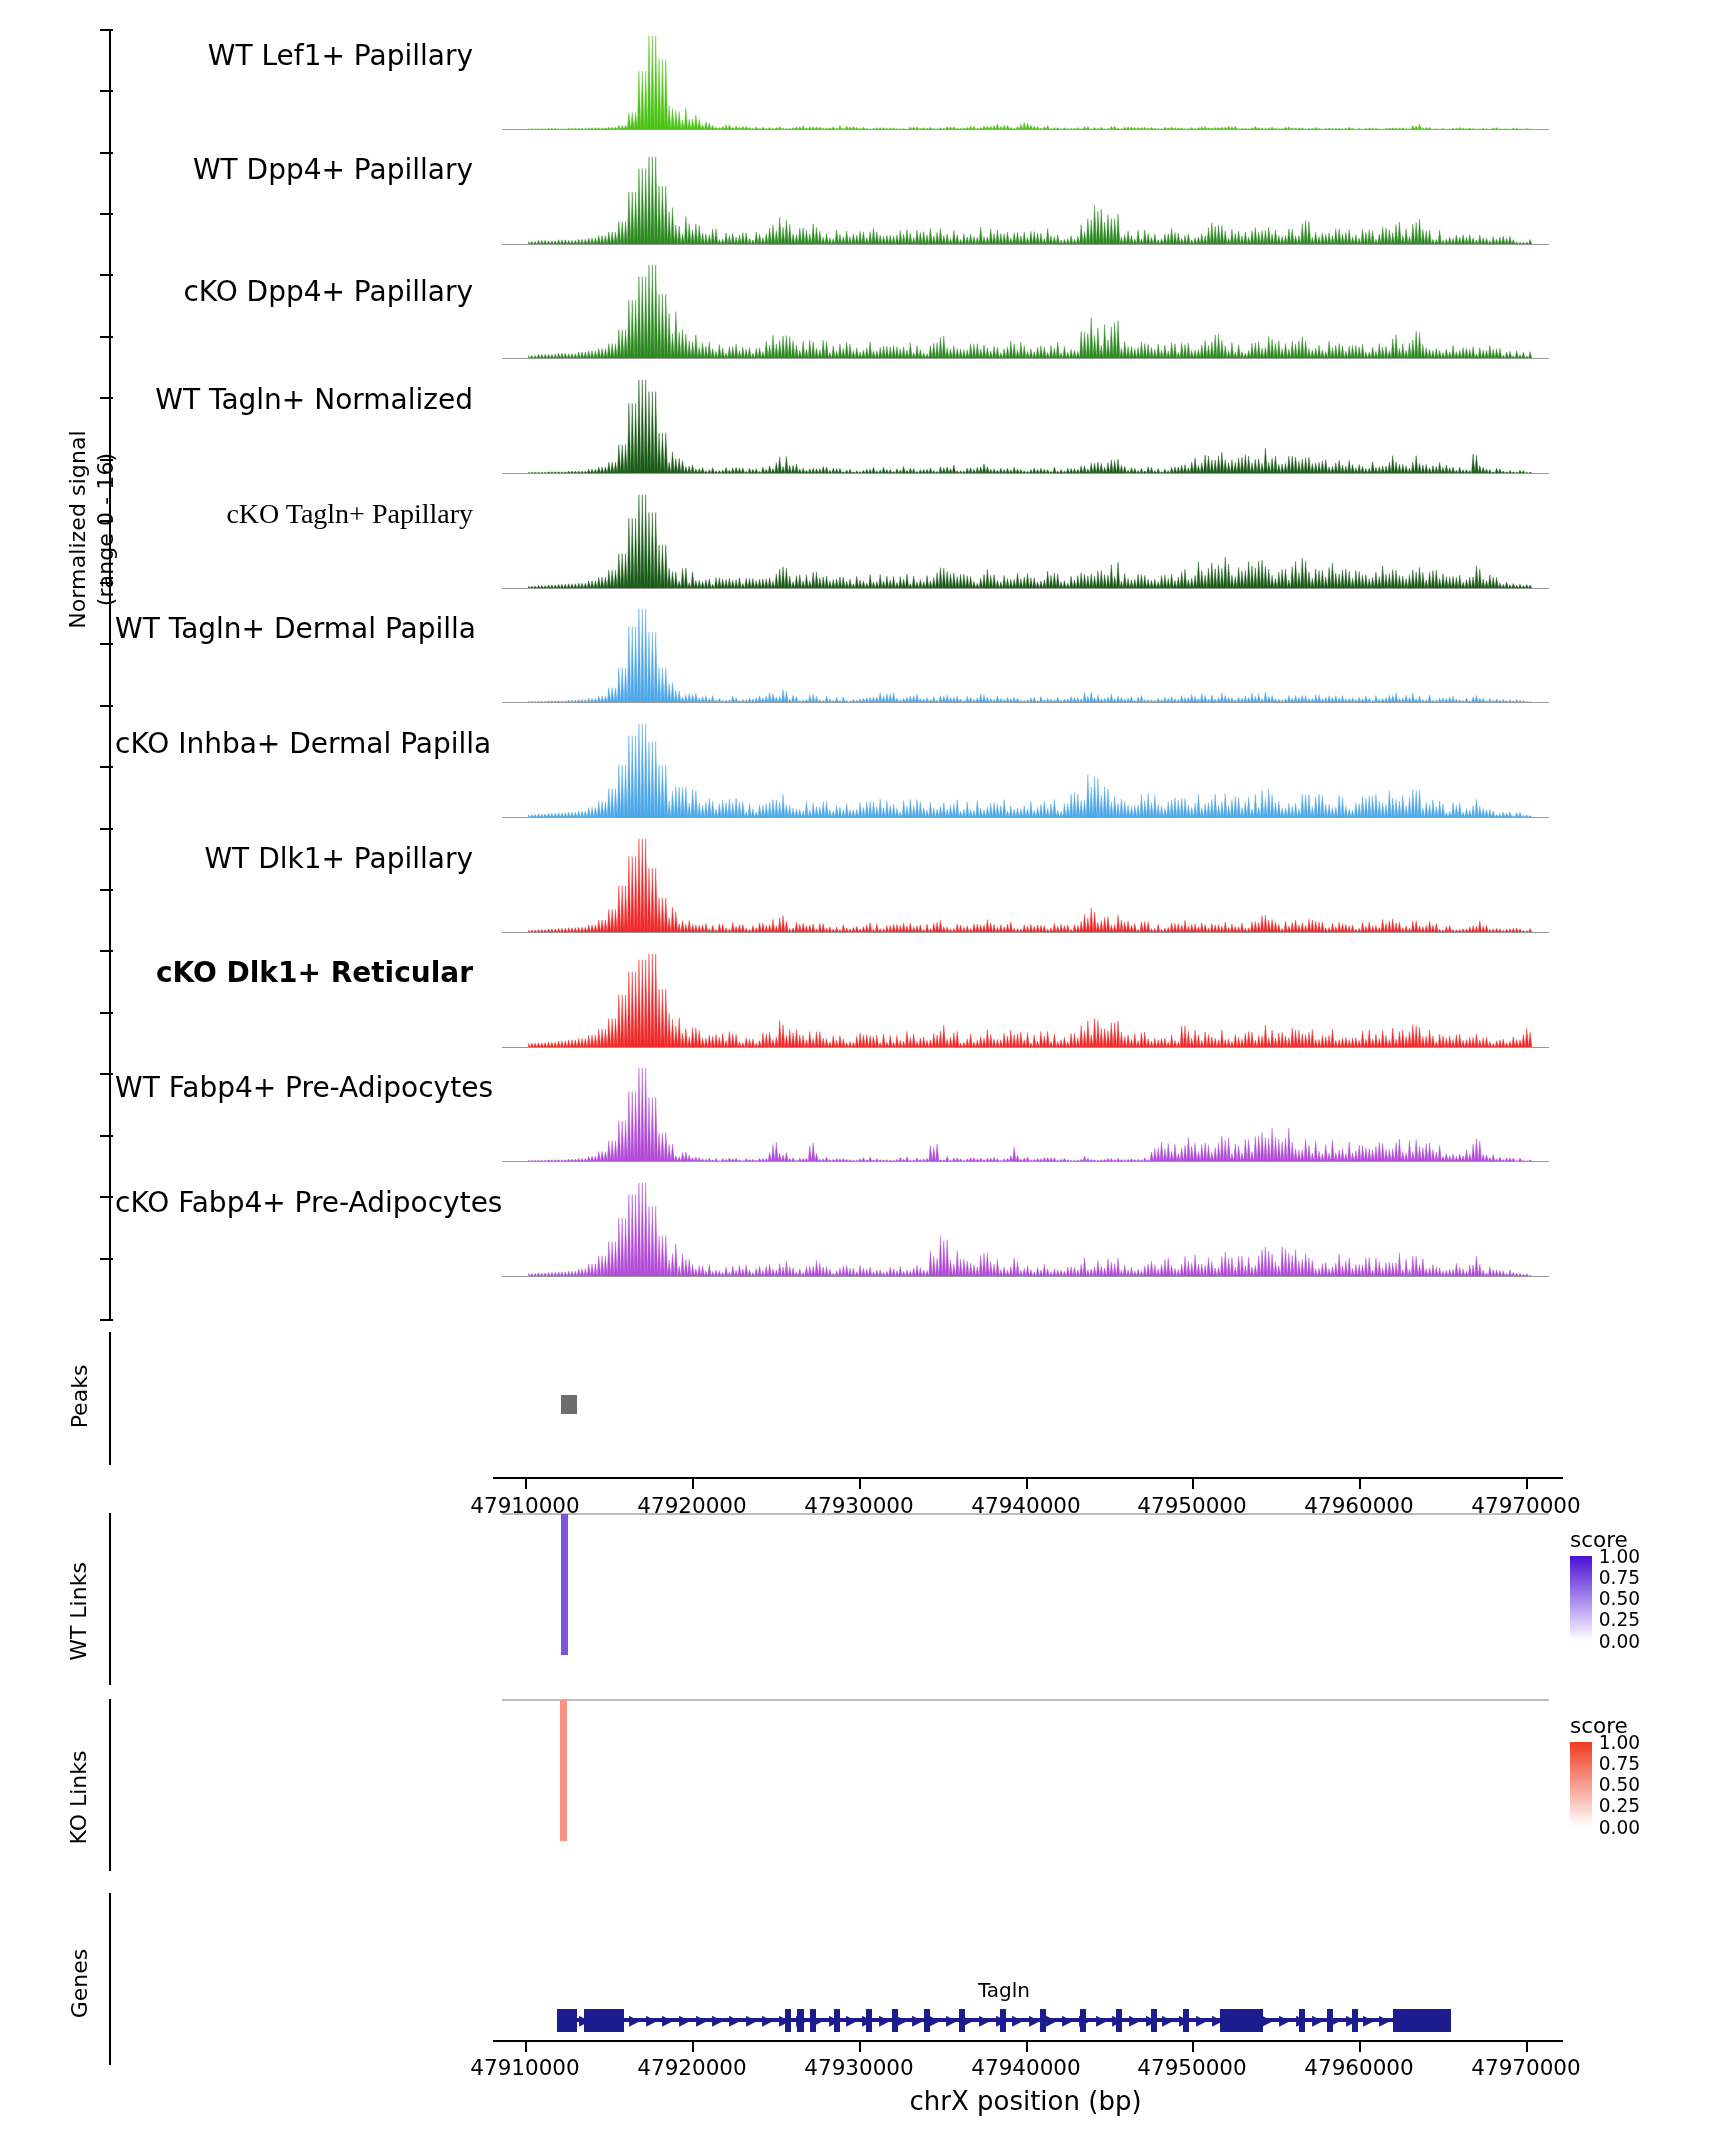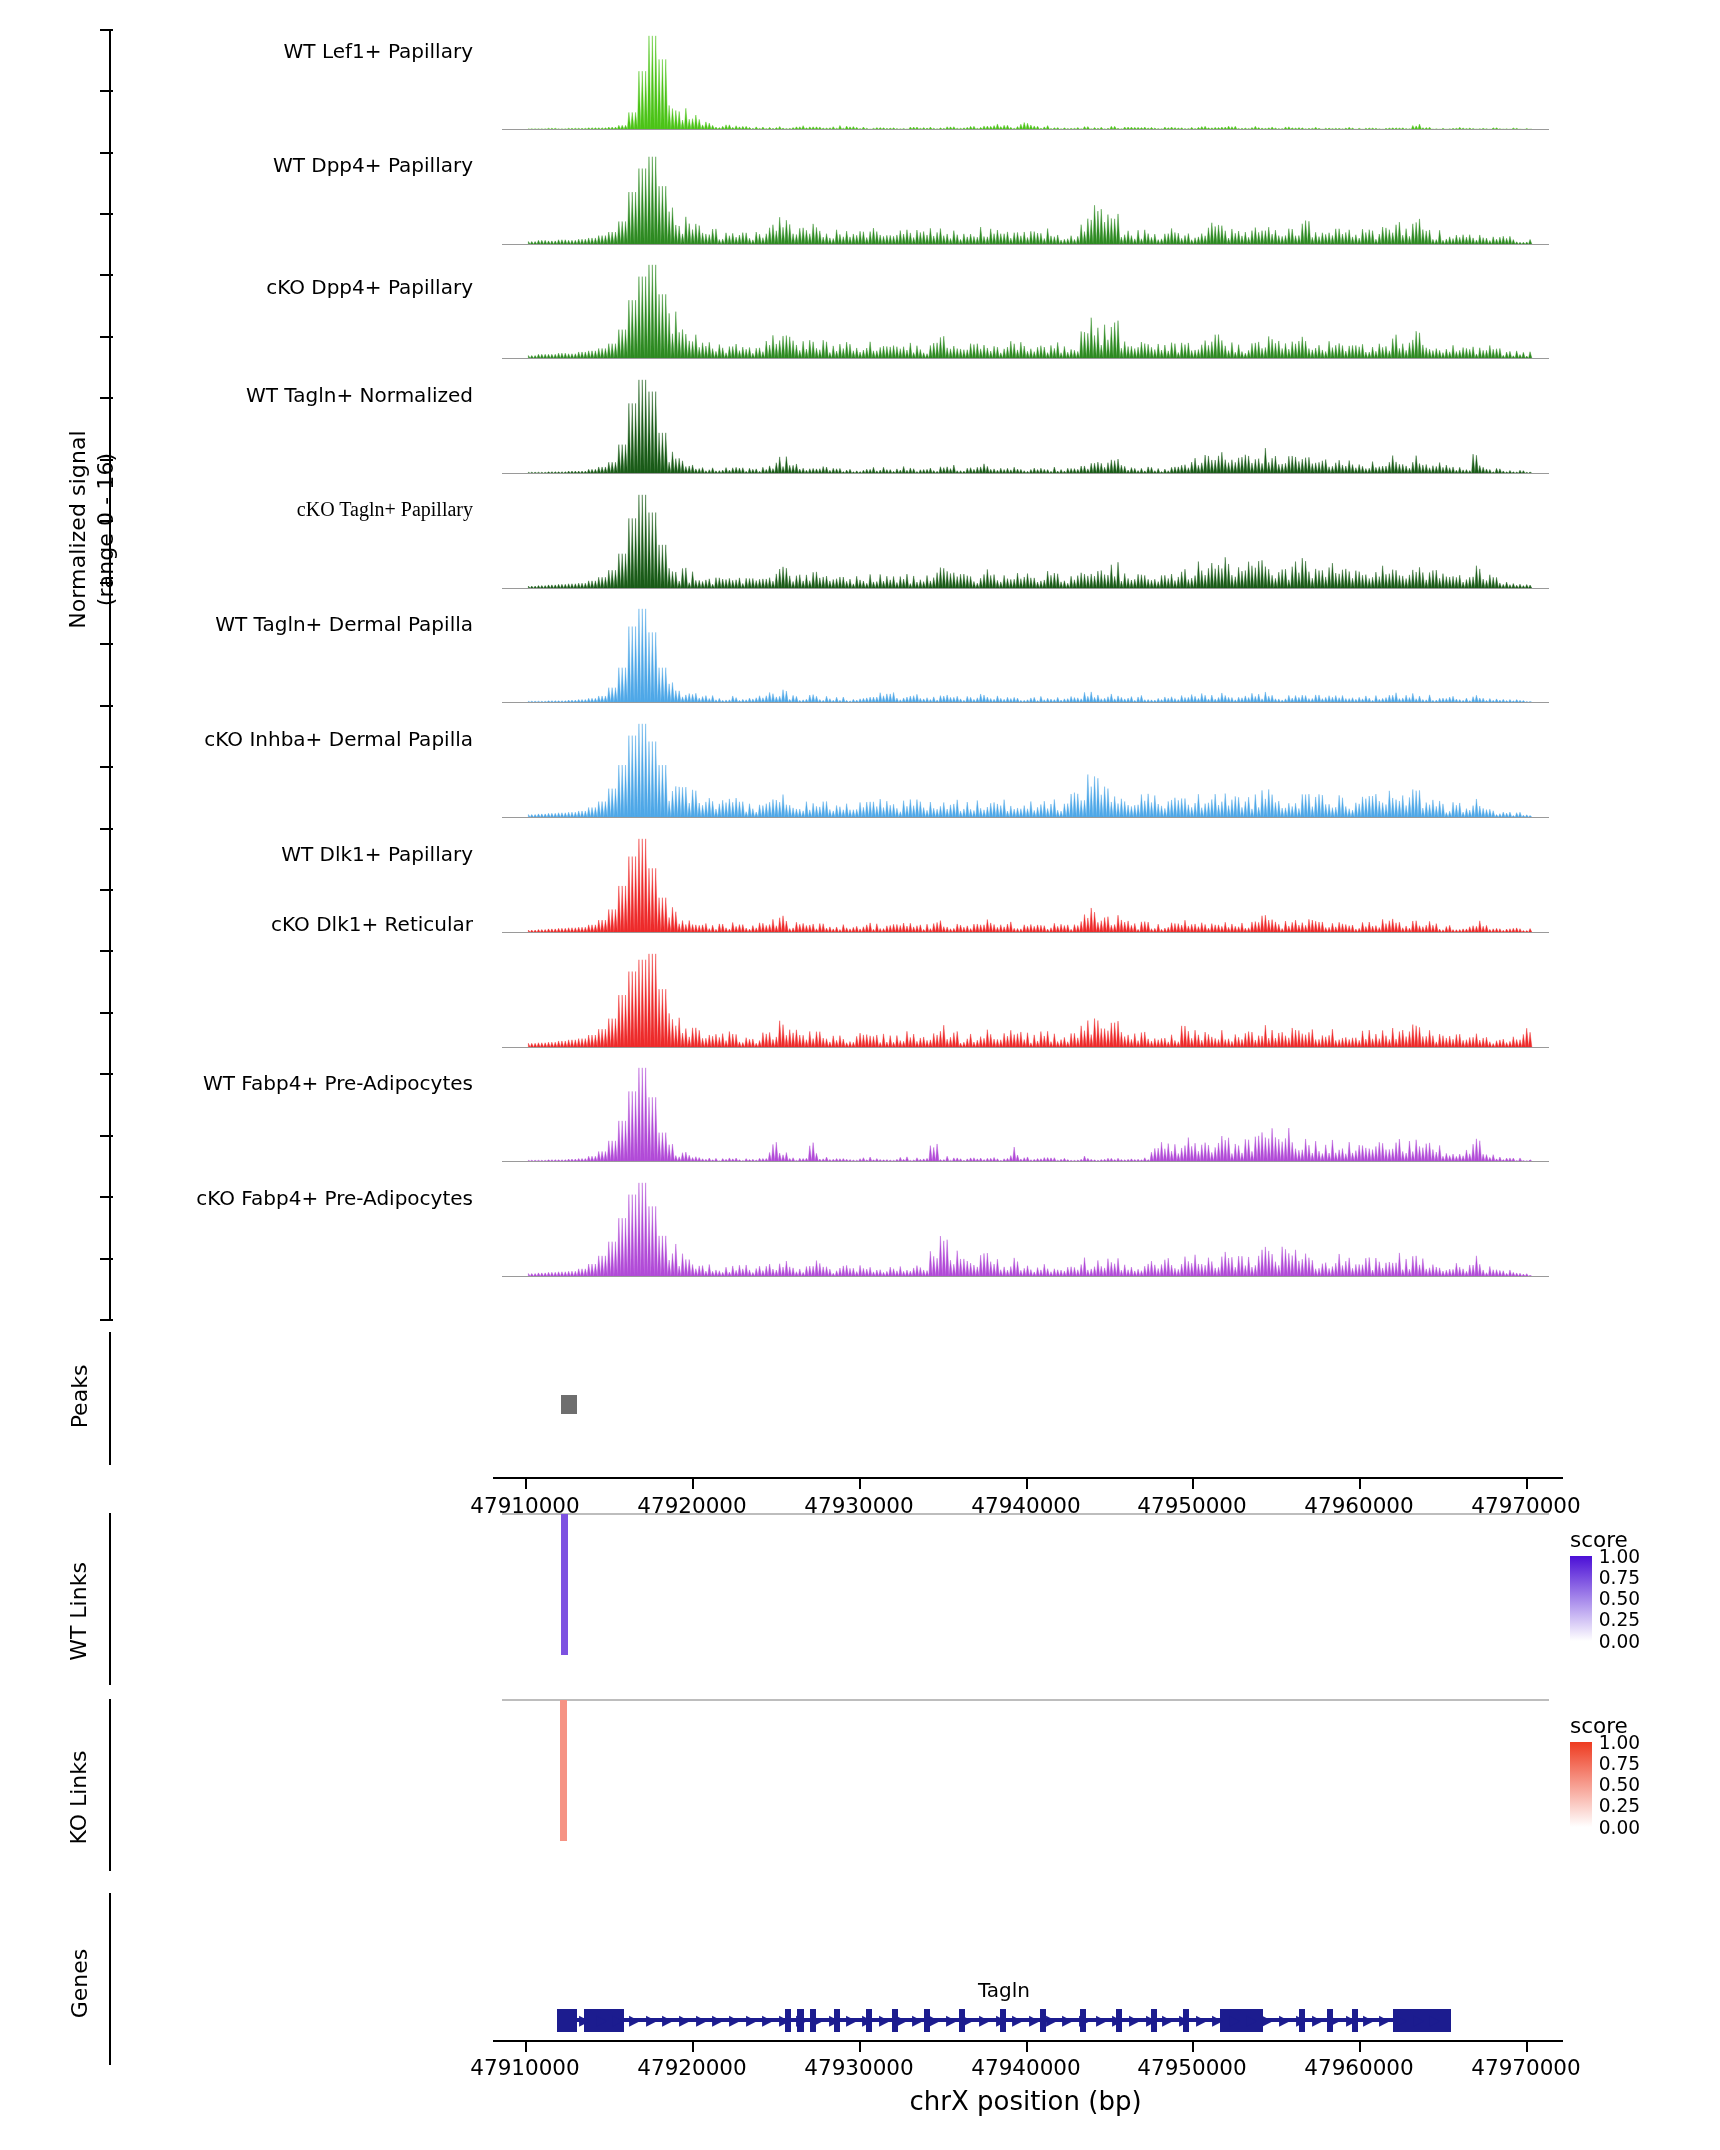--- a/index.html
+++ b/index.html
@@ -61,21 +61,21 @@
     position: absolute;
     left: 0; right: 0; bottom: 0;
     height: 1.1px;
     background: #9a9a9a;
   }
   .track svg { display: block; }
 
   .track-label {
     position: absolute;
     text-align: right;
-    font-size: 20px;
+    font-size: 28px;
     color: #000;
     white-space: nowrap;
   }
 
   
   #peaks-panel { position: absolute; left: 502px; top: 1348px; width: 1047px; height: 115px; }
   .peak-box { position: absolute; background: #6e6e6e; }
 
   
   .axis-line { position: absolute; height: 2.2px; background: #000; }
@@ -188,21 +188,21 @@
         <path d="M 33 136 L 33.0 131.1 L 35.6 135.0 L 37.7 131.1 L 40.3 135.0 L 42.4 131.1 L 45.0 135.0 L 47.1 130.2 L 49.7 135.0 L 51.8 130.2 L 54.4 135.0 L 56.5 130.2 L 59.1 135.0 L 61.2 129.4 L 63.8 135.0 L 65.9 129.4 L 68.5 135.0 L 70.6 129.4 L 73.2 135.0 L 75.3 128.6 L 77.9 135.0 L 80.0 128.6 L 82.6 135.0 L 84.7 128.6 L 87.3 135.0 L 89.4 127.8 L 91.9 135.0 L 94.1 127.8 L 96.6 135.0 L 98.8 127.8 L 101.3 135.0 L 103.5 126.1 L 106.0 135.0 L 108.2 126.1 L 110.7 135.0 L 112.8 126.1 L 115.4 135.0 L 117.5 121.2 L 120.1 135.0 L 122.2 121.2 L 124.8 135.0 L 126.9 121.2 L 129.5 135.0 L 131.6 112.9 L 134.2 135.0 L 136.3 112.9 L 138.9 135.0 L 141.0 112.9 L 143.6 135.0 L 145.7 94.8 L 148.3 135.0 L 150.4 94.8 L 153.0 135.0 L 155.1 94.8 L 157.7 135.0 L 159.8 61.8 L 162.4 135.0 L 164.5 61.8 L 167.1 135.0 L 169.2 61.8 L 171.8 135.0 L 173.9 20.5 L 176.5 135.0 L 178.6 20.5 L 181.2 135.0 L 183.3 20.5 L 185.9 135.0 L 188.0 4.0 L 190.6 135.0 L 192.7 4.0 L 195.3 135.0 L 197.4 4.0 L 200.0 135.0 L 202.1 28.8 L 204.7 135.0 L 206.8 28.8 L 209.4 135.0 L 211.5 28.8 L 214.1 135.0 L 216.2 61.8 L 218.8 135.0 L 220.9 61.8 L 223.5 135.0 L 225.6 61.8 L 228.2 135.0 L 230.3 112.0 L 232.9 135.0 L 235.0 98.2 L 237.6 135.0 L 239.7 91.6 L 242.3 135.0 L 244.4 92.4 L 246.9 135.0 L 249.1 92.9 L 251.6 135.0 L 253.8 92.7 L 256.3 135.0 L 258.5 115.1 L 261.0 135.0 L 263.2 96.5 L 265.7 135.0 L 267.8 97.7 L 270.4 135.0 L 272.5 115.0 L 275.1 135.0 L 277.2 118.1 L 279.8 135.0 L 281.9 113.4 L 284.5 135.0 L 286.6 108.1 L 289.2 135.0 L 291.3 112.6 L 293.9 135.0 L 296.0 123.3 L 298.6 135.0 L 300.7 116.1 L 303.3 135.0 L 305.4 111.1 L 308.0 135.0 L 310.1 114.3 L 312.7 135.0 L 314.8 109.2 L 317.4 135.0 L 319.5 113.9 L 322.1 135.0 L 324.2 108.1 L 326.8 135.0 L 328.9 113.3 L 331.5 135.0 L 333.6 113.1 L 336.2 135.0 L 338.3 127.1 L 340.9 135.0 L 343.0 116.0 L 345.6 135.0 L 347.7 122.9 L 350.3 135.0 L 352.4 127.5 L 355.0 135.0 L 357.1 117.5 L 359.7 135.0 L 361.8 118.5 L 364.4 135.0 L 366.5 115.9 L 369.1 135.0 L 371.2 113.8 L 373.8 135.0 L 375.9 110.0 L 378.5 135.0 L 380.6 110.8 L 383.2 135.0 L 385.3 113.7 L 387.9 135.0 L 390.0 103.1 L 392.6 135.0 L 394.7 117.3 L 397.3 135.0 L 399.4 118.0 L 401.9 135.0 L 404.1 121.8 L 406.6 135.0 L 408.8 123.3 L 411.3 135.0 L 413.5 123.5 L 416.0 135.0 L 418.2 125.9 L 420.7 135.0 L 422.8 113.0 L 425.4 135.0 L 427.5 124.5 L 430.1 135.0 L 432.2 115.4 L 434.8 135.0 L 436.9 119.6 L 439.5 135.0 L 441.6 120.4 L 444.2 135.0 L 446.3 113.0 L 448.9 135.0 L 451.0 112.7 L 453.6 135.0 L 455.7 124.0 L 458.3 135.0 L 460.4 126.0 L 463.0 135.0 L 465.1 118.4 L 467.7 135.0 L 469.8 120.2 L 472.4 135.0 L 474.5 124.4 L 477.1 135.0 L 479.2 115.9 L 481.8 135.0 L 483.9 124.3 L 486.5 135.0 L 488.6 124.4 L 491.2 135.0 L 493.3 123.9 L 495.9 135.0 L 498.0 114.2 L 500.6 135.0 L 502.7 121.1 L 505.3 135.0 L 507.4 113.7 L 510.0 135.0 L 512.1 113.3 L 514.7 135.0 L 516.8 113.3 L 519.4 135.0 L 521.5 119.8 L 524.1 135.0 L 526.2 109.5 L 528.8 135.0 L 530.9 121.3 L 533.5 135.0 L 535.6 112.3 L 538.2 135.0 L 540.3 118.1 L 542.9 135.0 L 545.0 116.7 L 547.6 135.0 L 549.7 122.4 L 552.3 135.0 L 554.4 127.1 L 556.9 135.0 L 559.1 111.7 L 561.6 135.0 L 563.8 119.5 L 566.3 135.0 L 568.5 110.0 L 571.0 135.0 L 573.2 118.7 L 575.7 135.0 L 577.8 110.1 L 580.4 135.0 L 582.5 113.1 L 585.1 135.0 L 587.2 121.4 L 589.8 135.0 L 591.9 125.2 L 594.5 135.0 L 596.6 113.6 L 599.2 135.0 L 601.3 122.3 L 603.9 135.0 L 606.0 123.6 L 608.6 135.0 L 610.7 119.6 L 613.3 135.0 L 615.4 114.2 L 618.0 135.0 L 620.1 123.4 L 622.7 135.0 L 624.8 117.6 L 627.4 135.0 L 629.5 116.3 L 632.1 135.0 L 634.2 110.5 L 636.8 135.0 L 638.9 126.1 L 641.5 135.0 L 643.6 123.3 L 646.2 135.0 L 648.3 113.7 L 650.9 135.0 L 653.0 123.7 L 655.6 135.0 L 657.7 125.4 L 660.3 135.0 L 662.4 111.4 L 665.0 135.0 L 667.1 122.3 L 669.7 135.0 L 671.8 124.5 L 674.4 135.0 L 676.5 120.6 L 679.1 135.0 L 681.2 115.3 L 683.8 135.0 L 685.9 114.1 L 688.5 135.0 L 690.6 116.3 L 693.2 135.0 L 695.3 118.6 L 697.9 135.0 L 700.0 110.3 L 702.6 135.0 L 704.7 126.2 L 707.3 135.0 L 709.4 119.1 L 711.9 135.0 L 714.1 123.5 L 716.6 135.0 L 718.8 121.9 L 721.3 135.0 L 723.5 123.0 L 726.0 135.0 L 728.2 118.6 L 730.7 135.0 L 732.8 123.0 L 735.4 135.0 L 737.5 112.8 L 740.1 135.0 L 742.2 125.3 L 744.8 135.0 L 746.9 121.0 L 749.5 135.0 L 751.6 117.1 L 754.2 135.0 L 756.3 112.4 L 758.9 135.0 L 761.0 122.7 L 763.6 135.0 L 765.7 116.4 L 768.3 135.0 L 770.4 110.0 L 773.0 135.0 L 775.1 125.0 L 777.7 135.0 L 779.8 126.3 L 782.4 135.0 L 784.5 116.1 L 787.1 135.0 L 789.2 115.7 L 791.8 135.0 L 793.9 102.4 L 796.5 135.0 L 798.6 100.4 L 801.2 135.0 L 803.3 102.1 L 805.9 135.0 L 808.0 111.3 L 810.6 135.0 L 812.7 111.1 L 815.3 135.0 L 817.4 75.0 L 820.0 135.0 L 822.1 92.0 L 824.7 135.0 L 826.8 77.7 L 829.4 135.0 L 831.5 80.2 L 834.1 135.0 L 836.2 103.4 L 838.8 135.0 L 840.9 92.0 L 843.5 135.0 L 845.6 94.7 L 848.2 135.0 L 850.3 113.5 L 852.9 135.0 L 855.0 105.8 L 857.6 135.0 L 859.7 115.6 L 862.3 135.0 L 864.4 109.0 L 866.9 135.0 L 869.1 112.8 L 871.6 135.0 L 873.8 117.9 L 876.3 135.0 L 878.5 119.8 L 881.0 135.0 L 883.2 118.0 L 885.7 135.0 L 887.8 117.4 L 890.4 135.0 L 892.5 103.0 L 895.1 135.0 L 897.2 111.8 L 899.8 135.0 L 901.9 102.1 L 904.5 135.0 L 906.6 114.2 L 909.2 135.0 L 911.3 104.4 L 913.9 135.0 L 916.0 116.4 L 918.6 135.0 L 920.7 119.0 L 923.3 135.0 L 925.4 122.5 L 928.0 135.0 L 930.1 112.7 L 932.7 135.0 L 934.8 110.7 L 937.4 135.0 L 939.5 107.6 L 942.1 135.0 L 944.2 111.2 L 946.8 135.0 L 948.9 108.6 L 951.5 135.0 L 953.6 108.6 L 956.2 135.0 L 958.3 117.4 L 960.9 135.0 L 963.0 121.0 L 965.6 135.0 L 967.7 115.1 L 970.3 135.0 L 972.4 102.6 L 975.0 135.0 L 977.1 121.5 L 979.7 135.0 L 981.8 115.8 L 984.4 135.0 L 986.5 114.6 L 989.1 135.0 L 991.2 110.0 L 993.8 135.0 L 995.9 102.5 L 998.5 135.0 L 1000.6 117.8 L 1003.2 135.0 L 1005.3 113.1 L 1007.9 135.0 L 1010.0 101.7 L 1012.6 135.0 L 1014.7 118.6 L 1017.3 135.0 L 1019.4 110.3 L 1021.9 135.0 L 1024.1 105.7 L 1026.6 135.0 L 1028.8 107.0 L 1031.3 135.0 L 1033.5 121.1 L 1036.0 135.0 L 1038.2 112.9 L 1040.7 135.0 L 1042.8 106.8 L 1045.4 135.0 L 1047.5 123.2 L 1050.1 135.0 L 1052.2 103.0 L 1054.8 135.0 L 1056.9 121.1 L 1059.5 135.0 L 1061.6 97.2 L 1064.2 135.0 L 1066.3 109.2 L 1068.9 135.0 L 1071.0 95.9 L 1073.6 135.0 L 1075.7 103.2 L 1078.3 135.0 L 1080.4 114.2 L 1083.0 135.0 L 1085.1 112.3 L 1087.7 135.0 L 1089.8 122.0 L 1092.4 135.0 L 1094.5 121.7 L 1097.1 135.0 L 1099.2 115.3 L 1101.8 135.0 L 1103.9 119.8 L 1106.5 135.0 L 1108.6 115.3 L 1111.2 135.0 L 1113.3 122.6 L 1115.9 135.0 L 1118.0 102.8 L 1120.6 135.0 L 1122.7 103.1 L 1125.3 135.0 L 1127.4 102.5 L 1130.0 135.0 L 1132.1 120.0 L 1134.7 135.0 L 1136.8 106.5 L 1139.4 135.0 L 1141.5 102.7 L 1144.1 135.0 L 1146.2 103.9 L 1148.8 135.0 L 1150.9 116.9 L 1153.5 135.0 L 1155.6 116.7 L 1158.2 135.0 L 1160.3 121.5 L 1162.9 135.0 L 1165.0 120.8 L 1167.6 135.0 L 1169.7 104.2 L 1172.3 135.0 L 1174.4 107.6 L 1176.9 135.0 L 1179.1 119.8 L 1181.6 135.0 L 1183.8 122.9 L 1186.3 135.0 L 1188.5 124.9 L 1191.0 135.0 L 1193.2 114.6 L 1195.7 135.0 L 1197.8 116.1 L 1200.4 135.0 L 1202.5 106.3 L 1205.1 135.0 L 1207.2 108.8 L 1209.8 135.0 L 1211.9 105.3 L 1214.5 135.0 L 1216.6 105.2 L 1219.2 135.0 L 1221.3 102.5 L 1223.9 135.0 L 1226.0 112.3 L 1228.6 135.0 L 1230.7 114.5 L 1233.3 135.0 L 1235.4 117.0 L 1238.0 135.0 L 1240.1 97.9 L 1242.7 135.0 L 1244.8 107.9 L 1247.4 135.0 L 1249.5 110.2 L 1252.1 135.0 L 1254.2 112.1 L 1256.8 135.0 L 1258.9 104.4 L 1261.5 135.0 L 1263.6 118.4 L 1266.2 135.0 L 1268.3 107.1 L 1270.9 135.0 L 1273.0 96.0 L 1275.6 135.0 L 1277.7 97.7 L 1280.3 135.0 L 1282.4 97.2 L 1285.0 135.0 L 1287.1 122.0 L 1289.7 135.0 L 1291.8 114.3 L 1294.4 135.0 L 1296.5 117.3 L 1299.1 135.0 L 1301.2 110.6 L 1303.8 135.0 L 1305.9 119.6 L 1308.5 135.0 L 1310.6 112.1 L 1313.2 135.0 L 1315.3 116.2 L 1317.9 135.0 L 1320.0 128.3 L 1322.6 135.0 L 1324.7 126.4 L 1327.3 135.0 L 1329.4 113.9 L 1331.9 135.0 L 1334.1 118.0 L 1336.6 135.0 L 1338.8 114.9 L 1341.3 135.0 L 1343.5 127.7 L 1346.0 135.0 L 1348.2 122.8 L 1350.7 135.0 L 1352.8 124.9 L 1355.4 135.0 L 1357.5 118.6 L 1360.1 135.0 L 1362.2 109.3 L 1364.8 135.0 L 1366.9 119.3 L 1369.5 135.0 L 1371.6 122.5 L 1374.2 135.0 L 1376.3 124.2 L 1378.9 135.0 L 1381.0 123.7 L 1383.6 135.0 L 1385.7 125.8 L 1388.3 135.0 L 1390.4 131.1 L 1393.0 135.0 L 1395.1 129.9 L 1397.7 135.0 L 1399.8 127.7 L 1402.4 135.0 L 1404.5 129.1 L 1407.1 135.0 L 1409.2 127.7 L 1411.8 135.0 L 1413.9 132.4 L 1416.5 135.0 L 1418.6 128.5 L 1421.2 135.0 L 1423.3 127.8 L 1425.9 135.0 L 1428.0 132.0 L 1430.6 135.0 L 1432.7 131.5 L 1435.3 135.0 L 1437.4 132.4 L 1440.0 135.0 L 1428 136 Z" fill="#4FA8E8" stroke="#4FA8E8" stroke-width="0.6"></path>
       </svg>
     </div>
     <div class="track-label" style="left: 115px; width: 358px; top: 842px;">WT Dlk1+ Papillary</div>
     <div class="track" style="top: 836px;">
       <div class="baseline"></div>
       <svg width="1047" height="97" viewBox="0 0 1460 136">
         <path d="M 33 136 L 33.0 131.9 L 35.6 135.0 L 37.7 131.9 L 40.3 135.0 L 42.4 131.9 L 45.0 135.0 L 47.1 131.1 L 49.7 135.0 L 51.8 131.1 L 54.4 135.0 L 56.5 131.1 L 59.1 135.0 L 61.2 130.2 L 63.8 135.0 L 65.9 130.2 L 68.5 135.0 L 70.6 130.2 L 73.2 135.0 L 75.3 129.4 L 77.9 135.0 L 80.0 129.4 L 82.6 135.0 L 84.7 129.4 L 87.3 135.0 L 89.4 128.6 L 91.9 135.0 L 94.1 128.6 L 96.6 135.0 L 98.8 128.6 L 101.3 135.0 L 103.5 127.8 L 106.0 135.0 L 108.2 127.8 L 110.7 135.0 L 112.8 127.8 L 115.4 135.0 L 117.5 124.5 L 120.1 135.0 L 122.2 124.5 L 124.8 135.0 L 126.9 124.5 L 129.5 135.0 L 131.6 117.8 L 134.2 135.0 L 136.3 117.8 L 138.9 135.0 L 141.0 117.8 L 143.6 135.0 L 145.7 103.0 L 148.3 135.0 L 150.4 103.0 L 153.0 135.0 L 155.1 103.0 L 157.7 135.0 L 159.8 70.0 L 162.4 135.0 L 164.5 70.0 L 167.1 135.0 L 169.2 70.0 L 171.8 135.0 L 173.9 28.8 L 176.5 135.0 L 178.6 28.8 L 181.2 135.0 L 183.3 28.8 L 185.9 135.0 L 188.0 4.0 L 190.6 135.0 L 192.7 4.0 L 195.3 135.0 L 197.4 4.0 L 200.0 135.0 L 202.1 45.3 L 204.7 135.0 L 206.8 45.3 L 209.4 135.0 L 211.5 45.3 L 214.1 135.0 L 216.2 86.5 L 218.8 135.0 L 220.9 86.5 L 223.5 135.0 L 225.6 86.5 L 228.2 135.0 L 230.3 114.2 L 232.9 135.0 L 235.0 99.9 L 237.6 135.0 L 239.7 106.2 L 242.3 135.0 L 244.4 123.0 L 246.9 135.0 L 249.1 118.5 L 251.6 135.0 L 253.8 124.0 L 256.3 135.0 L 258.5 118.5 L 261.0 135.0 L 263.2 124.1 L 265.7 135.0 L 267.8 124.5 L 270.4 135.0 L 272.5 125.3 L 275.1 135.0 L 277.2 124.6 L 279.8 135.0 L 281.9 122.6 L 284.5 135.0 L 286.6 129.7 L 289.2 135.0 L 291.3 125.1 L 293.9 135.0 L 296.0 130.7 L 298.6 135.0 L 300.7 123.2 L 303.3 135.0 L 305.4 123.5 L 308.0 135.0 L 310.1 128.7 L 312.7 135.0 L 314.8 130.3 L 317.4 135.0 L 319.5 121.2 L 322.1 135.0 L 324.2 126.7 L 326.8 135.0 L 328.9 124.2 L 331.5 135.0 L 333.6 124.2 L 336.2 135.0 L 338.3 129.0 L 340.9 135.0 L 343.0 130.5 L 345.6 135.0 L 347.7 125.6 L 350.3 135.0 L 352.4 128.7 L 355.0 135.0 L 357.1 121.7 L 359.7 135.0 L 361.8 122.3 L 364.4 135.0 L 366.5 125.4 L 369.1 135.0 L 371.2 124.1 L 373.8 135.0 L 375.9 116.8 L 378.5 135.0 L 380.6 125.8 L 383.2 135.0 L 385.3 114.6 L 387.9 135.0 L 390.0 111.9 L 392.6 135.0 L 394.7 119.2 L 397.3 135.0 L 399.4 129.8 L 401.9 135.0 L 404.1 128.8 L 406.6 135.0 L 408.8 120.8 L 411.3 135.0 L 413.5 123.9 L 416.0 135.0 L 418.2 122.5 L 420.7 135.0 L 422.8 125.5 L 425.4 135.0 L 427.5 124.7 L 430.1 135.0 L 432.2 123.3 L 434.8 135.0 L 436.9 129.9 L 439.5 135.0 L 441.6 122.7 L 444.2 135.0 L 446.3 123.0 L 448.9 135.0 L 451.0 129.1 L 453.6 135.0 L 455.7 127.4 L 458.3 135.0 L 460.4 130.2 L 463.0 135.0 L 465.1 127.5 L 467.7 135.0 L 469.8 131.0 L 472.4 135.0 L 474.5 124.2 L 477.1 135.0 L 479.2 128.6 L 481.8 135.0 L 483.9 130.1 L 486.5 135.0 L 488.6 128.1 L 491.2 135.0 L 493.3 126.5 L 495.9 135.0 L 498.0 130.2 L 500.6 135.0 L 502.7 127.2 L 505.3 135.0 L 507.4 124.5 L 510.0 135.0 L 512.1 121.8 L 514.7 135.0 L 516.8 130.6 L 519.4 135.0 L 521.5 123.0 L 524.1 135.0 L 526.2 129.6 L 528.8 135.0 L 530.9 129.8 L 533.5 135.0 L 535.6 125.9 L 538.2 135.0 L 540.3 125.4 L 542.9 135.0 L 545.0 123.8 L 547.6 135.0 L 549.7 124.0 L 552.3 135.0 L 554.4 125.5 L 556.9 135.0 L 559.1 122.0 L 561.6 135.0 L 563.8 126.2 L 566.3 135.0 L 568.5 122.3 L 571.0 135.0 L 573.2 127.4 L 575.7 135.0 L 577.8 125.7 L 580.4 135.0 L 582.5 124.5 L 585.1 135.0 L 587.2 130.9 L 589.8 135.0 L 591.9 123.6 L 594.5 135.0 L 596.6 129.8 L 599.2 135.0 L 601.3 122.7 L 603.9 135.0 L 606.0 121.2 L 608.6 135.0 L 610.7 118.6 L 613.3 135.0 L 615.4 127.1 L 618.0 135.0 L 620.1 127.5 L 622.7 135.0 L 624.8 130.0 L 627.4 135.0 L 629.5 129.5 L 632.1 135.0 L 634.2 123.3 L 636.8 135.0 L 638.9 124.8 L 641.5 135.0 L 643.6 127.8 L 646.2 135.0 L 648.3 125.9 L 650.9 135.0 L 653.0 129.7 L 655.6 135.0 L 657.7 123.5 L 660.3 135.0 L 662.4 123.3 L 665.0 135.0 L 667.1 124.5 L 669.7 135.0 L 671.8 124.4 L 674.4 135.0 L 676.5 117.1 L 679.1 135.0 L 681.2 121.8 L 683.8 135.0 L 685.9 124.0 L 688.5 135.0 L 690.6 128.0 L 693.2 135.0 L 695.3 124.4 L 697.9 135.0 L 700.0 127.3 L 702.6 135.0 L 704.7 123.4 L 707.3 135.0 L 709.4 120.4 L 711.9 135.0 L 714.1 129.3 L 716.6 135.0 L 718.8 129.6 L 721.3 135.0 L 723.5 130.1 L 726.0 135.0 L 728.2 124.4 L 730.7 135.0 L 732.8 126.5 L 735.4 135.0 L 737.5 124.0 L 740.1 135.0 L 742.2 126.6 L 744.8 135.0 L 746.9 124.6 L 749.5 135.0 L 751.6 125.1 L 754.2 135.0 L 756.3 125.7 L 758.9 135.0 L 761.0 130.4 L 763.6 135.0 L 765.7 128.6 L 768.3 135.0 L 770.4 122.3 L 773.0 135.0 L 775.1 126.6 L 777.7 135.0 L 779.8 123.7 L 782.4 135.0 L 784.5 125.5 L 787.1 135.0 L 789.2 124.5 L 791.8 135.0 L 793.9 130.7 L 796.5 135.0 L 798.6 124.2 L 801.2 135.0 L 803.3 125.5 L 805.9 135.0 L 808.0 119.8 L 810.6 135.0 L 812.7 110.1 L 815.3 135.0 L 817.4 114.9 L 820.0 135.0 L 822.1 100.9 L 824.7 135.0 L 826.8 106.7 L 829.4 135.0 L 831.5 121.0 L 834.1 135.0 L 836.2 118.7 L 838.8 135.0 L 840.9 114.3 L 843.5 135.0 L 845.6 113.1 L 848.2 135.0 L 850.3 125.1 L 852.9 135.0 L 855.0 124.1 L 857.6 135.0 L 859.7 111.0 L 862.3 135.0 L 864.4 117.7 L 866.9 135.0 L 869.1 120.7 L 871.6 135.0 L 873.8 119.0 L 876.3 135.0 L 878.5 125.3 L 881.0 135.0 L 883.2 122.6 L 885.7 135.0 L 887.8 130.9 L 890.4 135.0 L 892.5 120.3 L 895.1 135.0 L 897.2 120.0 L 899.8 135.0 L 901.9 120.7 L 904.5 135.0 L 906.6 129.9 L 909.2 135.0 L 911.3 129.4 L 913.9 135.0 L 916.0 123.6 L 918.6 135.0 L 920.7 130.7 L 923.3 135.0 L 925.4 129.1 L 928.0 135.0 L 930.1 127.9 L 932.7 135.0 L 934.8 121.6 L 937.4 135.0 L 939.5 122.6 L 942.1 135.0 L 944.2 122.8 L 946.8 135.0 L 948.9 124.9 L 951.5 135.0 L 953.6 118.0 L 956.2 135.0 L 958.3 126.1 L 960.9 135.0 L 963.0 123.9 L 965.6 135.0 L 967.7 123.3 L 970.3 135.0 L 972.4 127.0 L 975.0 135.0 L 977.1 121.5 L 979.7 135.0 L 981.8 124.0 L 984.4 135.0 L 986.5 129.0 L 989.1 135.0 L 991.2 122.8 L 993.8 135.0 L 995.9 124.5 L 998.5 135.0 L 1000.6 124.5 L 1003.2 135.0 L 1005.3 126.7 L 1007.9 135.0 L 1010.0 120.9 L 1012.6 135.0 L 1014.7 128.0 L 1017.3 135.0 L 1019.4 123.3 L 1021.9 135.0 L 1024.1 126.5 L 1026.6 135.0 L 1028.8 127.2 L 1031.3 135.0 L 1033.5 121.9 L 1036.0 135.0 L 1038.2 129.1 L 1040.7 135.0 L 1042.8 128.6 L 1045.4 135.0 L 1047.5 120.5 L 1050.1 135.0 L 1052.2 119.9 L 1054.8 135.0 L 1056.9 121.1 L 1059.5 135.0 L 1061.6 111.8 L 1064.2 135.0 L 1066.3 111.0 L 1068.9 135.0 L 1071.0 117.8 L 1073.6 135.0 L 1075.7 117.2 L 1078.3 135.0 L 1080.4 120.4 L 1083.0 135.0 L 1085.1 123.8 L 1087.7 135.0 L 1089.8 129.7 L 1092.4 135.0 L 1094.5 119.2 L 1097.1 135.0 L 1099.2 126.1 L 1101.8 135.0 L 1103.9 121.0 L 1106.5 135.0 L 1108.6 117.9 L 1111.2 135.0 L 1113.3 124.9 L 1115.9 135.0 L 1118.0 121.4 L 1120.6 135.0 L 1122.7 125.2 L 1125.3 135.0 L 1127.4 116.8 L 1130.0 135.0 L 1132.1 117.8 L 1134.7 135.0 L 1136.8 119.5 L 1139.4 135.0 L 1141.5 120.6 L 1144.1 135.0 L 1146.2 120.5 L 1148.8 135.0 L 1150.9 128.3 L 1153.5 135.0 L 1155.6 127.9 L 1158.2 135.0 L 1160.3 122.3 L 1162.9 135.0 L 1165.0 127.3 L 1167.6 135.0 L 1169.7 121.0 L 1172.3 135.0 L 1174.4 123.1 L 1176.9 135.0 L 1179.1 124.0 L 1181.6 135.0 L 1183.8 125.7 L 1186.3 135.0 L 1188.5 124.8 L 1191.0 135.0 L 1193.2 130.3 L 1195.7 135.0 L 1197.8 129.3 L 1200.4 135.0 L 1202.5 121.1 L 1205.1 135.0 L 1207.2 126.9 L 1209.8 135.0 L 1211.9 120.6 L 1214.5 135.0 L 1216.6 126.3 L 1219.2 135.0 L 1221.3 125.6 L 1223.9 135.0 L 1226.0 128.2 L 1228.6 135.0 L 1230.7 116.8 L 1233.3 135.0 L 1235.4 122.7 L 1238.0 135.0 L 1240.1 118.8 L 1242.7 135.0 L 1244.8 116.2 L 1247.4 135.0 L 1249.5 121.7 L 1252.1 135.0 L 1254.2 120.8 L 1256.8 135.0 L 1258.9 128.6 L 1261.5 135.0 L 1263.6 126.1 L 1266.2 135.0 L 1268.3 129.1 L 1270.9 135.0 L 1273.0 119.1 L 1275.6 135.0 L 1277.7 118.8 L 1280.3 135.0 L 1282.4 125.7 L 1285.0 135.0 L 1287.1 127.1 L 1289.7 135.0 L 1291.8 125.0 L 1294.4 135.0 L 1296.5 119.6 L 1299.1 135.0 L 1301.2 125.0 L 1303.8 135.0 L 1305.9 122.8 L 1308.5 135.0 L 1310.6 130.5 L 1313.2 135.0 L 1315.3 131.3 L 1317.9 135.0 L 1320.0 126.9 L 1322.6 135.0 L 1324.7 125.2 L 1327.3 135.0 L 1329.4 131.2 L 1331.9 135.0 L 1334.1 131.3 L 1336.6 135.0 L 1338.8 131.0 L 1341.3 135.0 L 1343.5 130.2 L 1346.0 135.0 L 1348.2 130.2 L 1350.7 135.0 L 1352.8 127.2 L 1355.4 135.0 L 1357.5 125.7 L 1360.1 135.0 L 1362.2 126.5 L 1364.8 135.0 L 1366.9 118.9 L 1369.5 135.0 L 1371.6 126.5 L 1374.2 135.0 L 1376.3 125.3 L 1378.9 135.0 L 1381.0 130.9 L 1383.6 135.0 L 1385.7 130.0 L 1388.3 135.0 L 1390.4 129.4 L 1393.0 135.0 L 1395.1 130.0 L 1397.7 135.0 L 1399.8 132.0 L 1402.4 135.0 L 1404.5 130.4 L 1407.1 135.0 L 1409.2 130.0 L 1411.8 135.0 L 1413.9 129.4 L 1416.5 135.0 L 1418.6 128.8 L 1421.2 135.0 L 1423.3 129.9 L 1425.9 135.0 L 1428.0 132.4 L 1430.6 135.0 L 1432.7 132.6 L 1435.3 135.0 L 1437.4 129.8 L 1440.0 135.0 L 1428 136 Z" fill="#EE2B2B" stroke="#EE2B2B" stroke-width="0.6"></path>
       </svg>
     </div>
-    <div class="track-label" style="left: 115px; width: 358px; top: 912px;">cKO Dlk1+ Reticular</div>
+    <div class="track-label" style="left: 115px; width: 358px; top: 956px; font-weight: bold;">cKO Dlk1+ Reticular</div>
     <div class="track" style="top: 951px;">
       <div class="baseline"></div>
       <svg width="1047" height="97" viewBox="0 0 1460 136">
         <path d="M 33 136 L 33.0 129.4 L 35.6 135.0 L 37.7 129.4 L 40.3 135.0 L 42.4 129.4 L 45.0 135.0 L 47.1 128.6 L 49.7 135.0 L 51.8 128.6 L 54.4 135.0 L 56.5 128.6 L 59.1 135.0 L 61.2 127.8 L 63.8 135.0 L 65.9 127.8 L 68.5 135.0 L 70.6 127.8 L 73.2 135.0 L 75.3 126.1 L 77.9 135.0 L 80.0 126.1 L 82.6 135.0 L 84.7 126.1 L 87.3 135.0 L 89.4 124.5 L 91.9 135.0 L 94.1 124.5 L 96.6 135.0 L 98.8 124.5 L 101.3 135.0 L 103.5 122.8 L 106.0 135.0 L 108.2 122.8 L 110.7 135.0 L 112.8 122.8 L 115.4 135.0 L 117.5 117.8 L 120.1 135.0 L 122.2 117.8 L 124.8 135.0 L 126.9 117.8 L 129.5 135.0 L 131.6 109.6 L 134.2 135.0 L 136.3 109.6 L 138.9 135.0 L 141.0 109.6 L 143.6 135.0 L 145.7 94.8 L 148.3 135.0 L 150.4 94.8 L 153.0 135.0 L 155.1 94.8 L 157.7 135.0 L 159.8 61.8 L 162.4 135.0 L 164.5 61.8 L 167.1 135.0 L 169.2 61.8 L 171.8 135.0 L 173.9 28.8 L 176.5 135.0 L 178.6 28.8 L 181.2 135.0 L 183.3 28.8 L 185.9 135.0 L 188.0 12.3 L 190.6 135.0 L 192.7 12.3 L 195.3 135.0 L 197.4 12.3 L 200.0 135.0 L 202.1 4.0 L 204.7 135.0 L 206.8 4.0 L 209.4 135.0 L 211.5 4.0 L 214.1 135.0 L 216.2 53.5 L 218.8 135.0 L 220.9 53.5 L 223.5 135.0 L 225.6 53.5 L 228.2 135.0 L 230.3 87.4 L 232.9 135.0 L 235.0 95.7 L 237.6 135.0 L 239.7 104.7 L 242.3 135.0 L 244.4 93.6 L 246.9 135.0 L 249.1 115.1 L 251.6 135.0 L 253.8 108.7 L 256.3 135.0 L 258.5 120.3 L 261.0 135.0 L 263.2 107.7 L 265.7 135.0 L 267.8 107.7 L 270.4 135.0 L 272.5 111.2 L 275.1 135.0 L 277.2 122.3 L 279.8 135.0 L 281.9 122.3 L 284.5 135.0 L 286.6 117.7 L 289.2 135.0 L 291.3 119.4 L 293.9 135.0 L 296.0 116.7 L 298.6 135.0 L 300.7 121.1 L 303.3 135.0 L 305.4 115.8 L 308.0 135.0 L 310.1 125.5 L 312.7 135.0 L 314.8 112.9 L 317.4 135.0 L 319.5 116.4 L 322.1 135.0 L 324.2 116.9 L 326.8 135.0 L 328.9 127.4 L 331.5 135.0 L 333.6 128.3 L 336.2 135.0 L 338.3 121.5 L 340.9 135.0 L 343.0 123.7 L 345.6 135.0 L 347.7 123.3 L 350.3 135.0 L 352.4 129.2 L 355.0 135.0 L 357.1 125.6 L 359.7 135.0 L 361.8 114.4 L 364.4 135.0 L 366.5 116.2 L 369.1 135.0 L 371.2 114.1 L 373.8 135.0 L 375.9 123.9 L 378.5 135.0 L 380.6 120.4 L 383.2 135.0 L 385.3 97.8 L 387.9 135.0 L 390.0 103.3 L 392.6 135.0 L 394.7 118.1 L 397.3 135.0 L 399.4 110.3 L 401.9 135.0 L 404.1 114.7 L 406.6 135.0 L 408.8 110.5 L 411.3 135.0 L 413.5 117.8 L 416.0 135.0 L 418.2 118.1 L 420.7 135.0 L 422.8 124.3 L 425.4 135.0 L 427.5 112.7 L 430.1 135.0 L 432.2 122.8 L 434.8 135.0 L 436.9 113.1 L 439.5 135.0 L 441.6 113.1 L 444.2 135.0 L 446.3 122.1 L 448.9 135.0 L 451.0 123.0 L 453.6 135.0 L 455.7 127.4 L 458.3 135.0 L 460.4 118.9 L 463.0 135.0 L 465.1 125.2 L 467.7 135.0 L 469.8 118.6 L 472.4 135.0 L 474.5 123.4 L 477.1 135.0 L 479.2 128.5 L 481.8 135.0 L 483.9 126.9 L 486.5 135.0 L 488.6 127.9 L 491.2 135.0 L 493.3 119.6 L 495.9 135.0 L 498.0 115.1 L 500.6 135.0 L 502.7 117.6 L 505.3 135.0 L 507.4 117.1 L 510.0 135.0 L 512.1 118.9 L 514.7 135.0 L 516.8 119.8 L 519.4 135.0 L 521.5 117.7 L 524.1 135.0 L 526.2 128.2 L 528.8 135.0 L 530.9 116.2 L 533.5 135.0 L 535.6 127.6 L 538.2 135.0 L 540.3 118.6 L 542.9 135.0 L 545.0 127.9 L 547.6 135.0 L 549.7 118.5 L 552.3 135.0 L 554.4 125.5 L 556.9 135.0 L 559.1 126.6 L 561.6 135.0 L 563.8 112.6 L 566.3 135.0 L 568.5 121.2 L 571.0 135.0 L 573.2 116.4 L 575.7 135.0 L 577.8 126.6 L 580.4 135.0 L 582.5 121.9 L 585.1 135.0 L 587.2 120.5 L 589.8 135.0 L 591.9 125.3 L 594.5 135.0 L 596.6 124.5 L 599.2 135.0 L 601.3 115.5 L 603.9 135.0 L 606.0 117.7 L 608.6 135.0 L 610.7 112.5 L 613.3 135.0 L 615.4 104.0 L 618.0 135.0 L 620.1 123.6 L 622.7 135.0 L 624.8 120.8 L 627.4 135.0 L 629.5 114.5 L 632.1 135.0 L 634.2 112.7 L 636.8 135.0 L 638.9 129.0 L 641.5 135.0 L 643.6 127.8 L 646.2 135.0 L 648.3 123.0 L 650.9 135.0 L 653.0 116.3 L 655.6 135.0 L 657.7 127.6 L 660.3 135.0 L 662.4 125.0 L 665.0 135.0 L 667.1 120.0 L 669.7 135.0 L 671.8 122.4 L 674.4 135.0 L 676.5 110.3 L 679.1 135.0 L 681.2 116.8 L 683.8 135.0 L 685.9 123.5 L 688.5 135.0 L 690.6 123.9 L 693.2 135.0 L 695.3 124.4 L 697.9 135.0 L 700.0 115.4 L 702.6 135.0 L 704.7 119.3 L 707.3 135.0 L 709.4 111.1 L 711.9 135.0 L 714.1 117.2 L 716.6 135.0 L 718.8 115.9 L 721.3 135.0 L 723.5 113.5 L 726.0 135.0 L 728.2 124.1 L 730.7 135.0 L 732.8 114.6 L 735.4 135.0 L 737.5 128.7 L 740.1 135.0 L 742.2 117.6 L 744.8 135.0 L 746.9 126.1 L 749.5 135.0 L 751.6 112.9 L 754.2 135.0 L 756.3 119.1 L 758.9 135.0 L 761.0 112.5 L 763.6 135.0 L 765.7 127.0 L 768.3 135.0 L 770.4 116.0 L 773.0 135.0 L 775.1 126.9 L 777.7 135.0 L 779.8 124.2 L 782.4 135.0 L 784.5 121.1 L 787.1 135.0 L 789.2 127.2 L 791.8 135.0 L 793.9 115.6 L 796.5 135.0 L 798.6 115.4 L 801.2 135.0 L 803.3 121.7 L 805.9 135.0 L 808.0 104.9 L 810.6 135.0 L 812.7 111.7 L 815.3 135.0 L 817.4 97.5 L 820.0 135.0 L 822.1 117.2 L 824.7 135.0 L 826.8 94.7 L 829.4 135.0 L 831.5 97.4 L 834.1 135.0 L 836.2 108.6 L 838.8 135.0 L 840.9 108.8 L 843.5 135.0 L 845.6 111.6 L 848.2 135.0 L 850.3 100.7 L 852.9 135.0 L 855.0 100.5 L 857.6 135.0 L 859.7 98.3 L 862.3 135.0 L 864.4 113.8 L 866.9 135.0 L 869.1 119.9 L 871.6 135.0 L 873.8 117.6 L 876.3 135.0 L 878.5 123.8 L 881.0 135.0 L 883.2 115.7 L 885.7 135.0 L 887.8 125.6 L 890.4 135.0 L 892.5 114.3 L 895.1 135.0 L 897.2 113.5 L 899.8 135.0 L 901.9 123.1 L 904.5 135.0 L 906.6 126.1 L 909.2 135.0 L 911.3 122.6 L 913.9 135.0 L 916.0 124.4 L 918.6 135.0 L 920.7 122.5 L 923.3 135.0 L 925.4 122.1 L 928.0 135.0 L 930.1 127.3 L 932.7 135.0 L 934.8 117.4 L 937.4 135.0 L 939.5 125.3 L 942.1 135.0 L 944.2 127.1 L 946.8 135.0 L 948.9 104.9 L 951.5 135.0 L 953.6 105.1 L 956.2 135.0 L 958.3 112.4 L 960.9 135.0 L 963.0 122.3 L 965.6 135.0 L 967.7 111.0 L 970.3 135.0 L 972.4 117.5 L 975.0 135.0 L 977.1 125.1 L 979.7 135.0 L 981.8 113.6 L 984.4 135.0 L 986.5 116.9 L 989.1 135.0 L 991.2 120.4 L 993.8 135.0 L 995.9 122.5 L 998.5 135.0 L 1000.6 124.1 L 1003.2 135.0 L 1005.3 111.0 L 1007.9 135.0 L 1010.0 124.1 L 1012.6 135.0 L 1014.7 123.0 L 1017.3 135.0 L 1019.4 126.7 L 1021.9 135.0 L 1024.1 117.0 L 1026.6 135.0 L 1028.8 120.9 L 1031.3 135.0 L 1033.5 123.9 L 1036.0 135.0 L 1038.2 115.4 L 1040.7 135.0 L 1042.8 112.9 L 1045.4 135.0 L 1047.5 113.6 L 1050.1 135.0 L 1052.2 124.7 L 1054.8 135.0 L 1056.9 118.6 L 1059.5 135.0 L 1061.6 119.1 L 1064.2 135.0 L 1066.3 104.0 L 1068.9 135.0 L 1071.0 122.1 L 1073.6 135.0 L 1075.7 110.9 L 1078.3 135.0 L 1080.4 122.0 L 1083.0 135.0 L 1085.1 114.9 L 1087.7 135.0 L 1089.8 113.8 L 1092.4 135.0 L 1094.5 118.8 L 1097.1 135.0 L 1099.2 121.6 L 1101.8 135.0 L 1103.9 107.9 L 1106.5 135.0 L 1108.6 110.8 L 1111.2 135.0 L 1113.3 111.3 L 1115.9 135.0 L 1118.0 115.9 L 1120.6 135.0 L 1122.7 117.4 L 1125.3 135.0 L 1127.4 113.9 L 1130.0 135.0 L 1132.1 109.9 L 1134.7 135.0 L 1136.8 124.1 L 1139.4 135.0 L 1141.5 123.8 L 1144.1 135.0 L 1146.2 118.4 L 1148.8 135.0 L 1150.9 120.3 L 1153.5 135.0 L 1155.6 118.2 L 1158.2 135.0 L 1160.3 109.6 L 1162.9 135.0 L 1165.0 125.3 L 1167.6 135.0 L 1169.7 124.2 L 1172.3 135.0 L 1174.4 121.9 L 1176.9 135.0 L 1179.1 121.1 L 1181.6 135.0 L 1183.8 123.9 L 1186.3 135.0 L 1188.5 121.7 L 1191.0 135.0 L 1193.2 121.5 L 1195.7 135.0 L 1197.8 125.2 L 1200.4 135.0 L 1202.5 111.9 L 1205.1 135.0 L 1207.2 123.4 L 1209.8 135.0 L 1211.9 110.9 L 1214.5 135.0 L 1216.6 123.0 L 1219.2 135.0 L 1221.3 116.5 L 1223.9 135.0 L 1226.0 122.8 L 1228.6 135.0 L 1230.7 111.3 L 1233.3 135.0 L 1235.4 118.7 L 1238.0 135.0 L 1240.1 123.8 L 1242.7 135.0 L 1244.8 108.0 L 1247.4 135.0 L 1249.5 123.3 L 1252.1 135.0 L 1254.2 112.9 L 1256.8 135.0 L 1258.9 110.8 L 1261.5 135.0 L 1263.6 119.9 L 1266.2 135.0 L 1268.3 112.9 L 1270.9 135.0 L 1273.0 103.1 L 1275.6 135.0 L 1277.7 104.8 L 1280.3 135.0 L 1282.4 107.0 L 1285.0 135.0 L 1287.1 119.8 L 1289.7 135.0 L 1291.8 119.5 L 1294.4 135.0 L 1296.5 111.1 L 1299.1 135.0 L 1301.2 118.7 L 1303.8 135.0 L 1305.9 127.3 L 1308.5 135.0 L 1310.6 116.4 L 1313.2 135.0 L 1315.3 118.7 L 1317.9 135.0 L 1320.0 121.9 L 1322.6 135.0 L 1324.7 119.3 L 1327.3 135.0 L 1329.4 123.6 L 1331.9 135.0 L 1334.1 117.1 L 1336.6 135.0 L 1338.8 116.6 L 1341.3 135.0 L 1343.5 125.2 L 1346.0 135.0 L 1348.2 124.3 L 1350.7 135.0 L 1352.8 121.2 L 1355.4 135.0 L 1357.5 120.9 L 1360.1 135.0 L 1362.2 115.9 L 1364.8 135.0 L 1366.9 124.8 L 1369.5 135.0 L 1371.6 121.9 L 1374.2 135.0 L 1376.3 120.8 L 1378.9 135.0 L 1381.0 127.2 L 1383.6 135.0 L 1385.7 129.7 L 1388.3 135.0 L 1390.4 125.8 L 1393.0 135.0 L 1395.1 124.6 L 1397.7 135.0 L 1399.8 123.5 L 1402.4 135.0 L 1404.5 128.2 L 1407.1 135.0 L 1409.2 126.7 L 1411.8 135.0 L 1413.9 120.2 L 1416.5 135.0 L 1418.6 124.1 L 1421.2 135.0 L 1423.3 124.3 L 1425.9 135.0 L 1428.0 116.9 L 1430.6 135.0 L 1432.7 108.3 L 1435.3 135.0 L 1437.4 113.9 L 1440.0 135.0 L 1428 136 Z" fill="#EE2B2B" stroke="#EE2B2B" stroke-width="0.6"></path>
       </svg>
     </div>
     <div class="track-label" style="left: 115px; width: 358px; top: 1071px;">WT Fabp4+ Pre-Adipocytes</div>
     <div class="track" style="top: 1065px;">
       <div class="baseline"></div>
       <svg width="1047" height="97" viewBox="0 0 1460 136">

